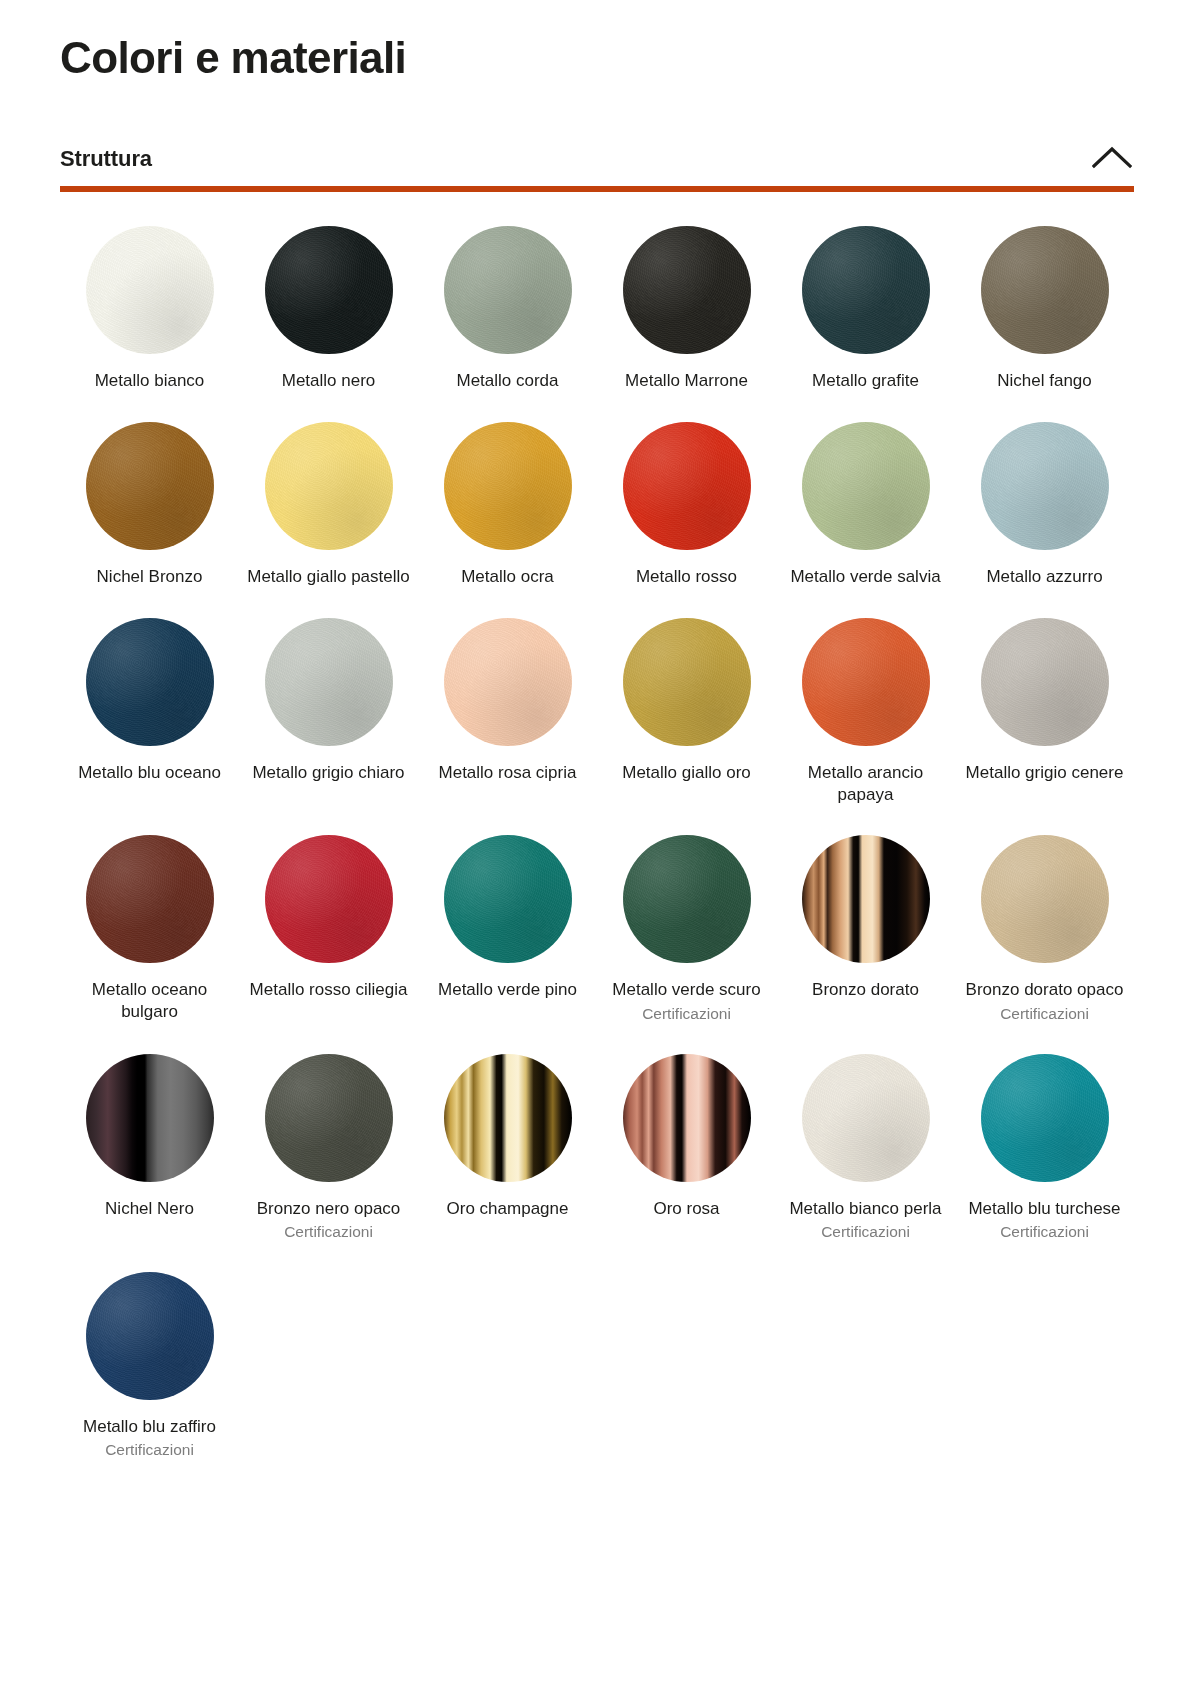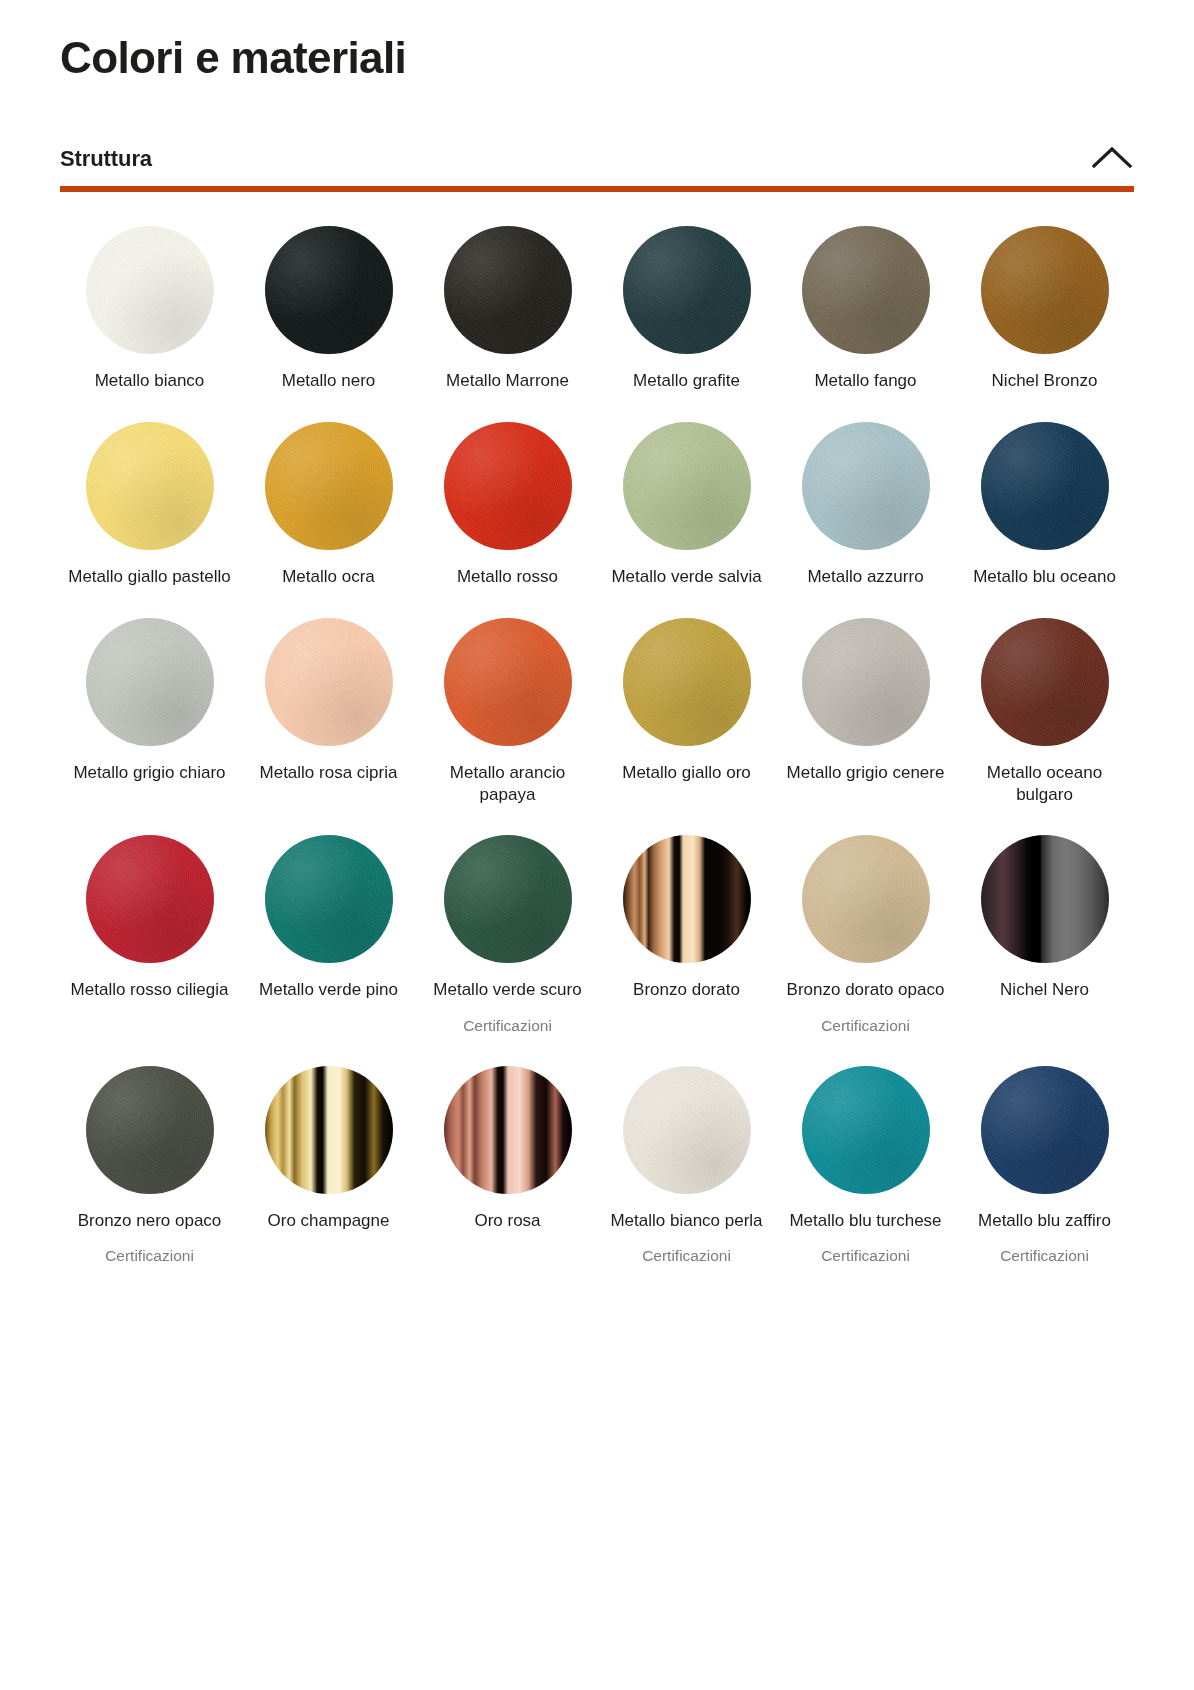--- a/index.html
+++ b/index.html
@@ -111,21 +111,21 @@
   .swatch-label {
     margin-top: 16px;
     font-size: 17px;
     line-height: 1.28;
     text-align: center;
     color: #1d1d1b;
     max-width: 170px;
   }
 
   .swatch-note {
-    margin-top: 15px;
+    margin-top: 3px;
     font-size: 15.5px;
     line-height: 1.25;
     text-align: center;
     color: #7d7d7d;
   }
   .swatch-note:empty { display: none; }
 </style>
 </head>
 <body>
 
@@ -149,30 +149,34 @@
     <div class="swatch-grid">
         <div class="swatch-cell">
           <div class="swatch-disc matte" style="background: rgb(245, 245, 236);"></div>
           <div class="swatch-label">Metallo bianco</div>
         </div>
         <div class="swatch-cell">
           <div class="swatch-disc matte" style="background: rgb(20, 27, 27);"></div>
           <div class="swatch-label">Metallo nero</div>
         </div>
         <div class="swatch-cell">
+          <div class="swatch-disc matte" style="background: rgb(154, 167, 149);"></div>
+          <div class="swatch-label">Metallo corda</div>
+        </div>
+        <div class="swatch-cell">
           <div class="swatch-disc matte" style="background: rgb(38, 37, 32);"></div>
           <div class="swatch-label">Metallo Marrone</div>
         </div>
         <div class="swatch-cell">
           <div class="swatch-disc matte" style="background: rgb(34, 60, 65);"></div>
           <div class="swatch-label">Metallo grafite</div>
         </div>
         <div class="swatch-cell">
           <div class="swatch-disc matte" style="background: rgb(117, 106, 85);"></div>
-          <div class="swatch-label">Metallo fango</div>
+          <div class="swatch-label">Nichel fango</div>
         </div>
         <div class="swatch-cell">
           <div class="swatch-disc matte" style="background: rgb(150, 98, 30);"></div>
           <div class="swatch-label">Nichel Bronzo</div>
         </div>
         <div class="swatch-cell">
           <div class="swatch-disc matte" style="background: rgb(247, 221, 119);"></div>
           <div class="swatch-label">Metallo giallo pastello</div>
         </div>
         <div class="swatch-cell">
@@ -197,28 +201,28 @@
         </div>
         <div class="swatch-cell">
           <div class="swatch-disc matte" style="background: rgb(195, 200, 192);"></div>
           <div class="swatch-label">Metallo grigio chiaro</div>
         </div>
         <div class="swatch-cell">
           <div class="swatch-disc matte" style="background: rgb(249, 205, 175);"></div>
           <div class="swatch-label">Metallo rosa cipria</div>
         </div>
         <div class="swatch-cell">
+          <div class="swatch-disc matte" style="background: rgb(194, 163, 64);"></div>
+          <div class="swatch-label">Metallo giallo oro</div>
+        </div>
+        <div class="swatch-cell">
           <div class="swatch-disc matte" style="background: rgb(221, 92, 46);"></div>
           <div class="swatch-label">Metallo arancio papaya</div>
         </div>
         <div class="swatch-cell">
-          <div class="swatch-disc matte" style="background: rgb(194, 163, 64);"></div>
-          <div class="swatch-label">Metallo giallo oro</div>
-        </div>
-        <div class="swatch-cell">
           <div class="swatch-disc matte" style="background: rgb(192, 187, 179);"></div>
           <div class="swatch-label">Metallo grigio cenere</div>
         </div>
         <div class="swatch-cell">
           <div class="swatch-disc matte" style="background: rgb(108, 47, 34);"></div>
           <div class="swatch-label">Metallo oceano bulgaro</div>
         </div>
         <div class="swatch-cell">
           <div class="swatch-disc matte" style="background: rgb(191, 34, 48);"></div>
           <div class="swatch-label">Metallo rosso ciliegia</div>

